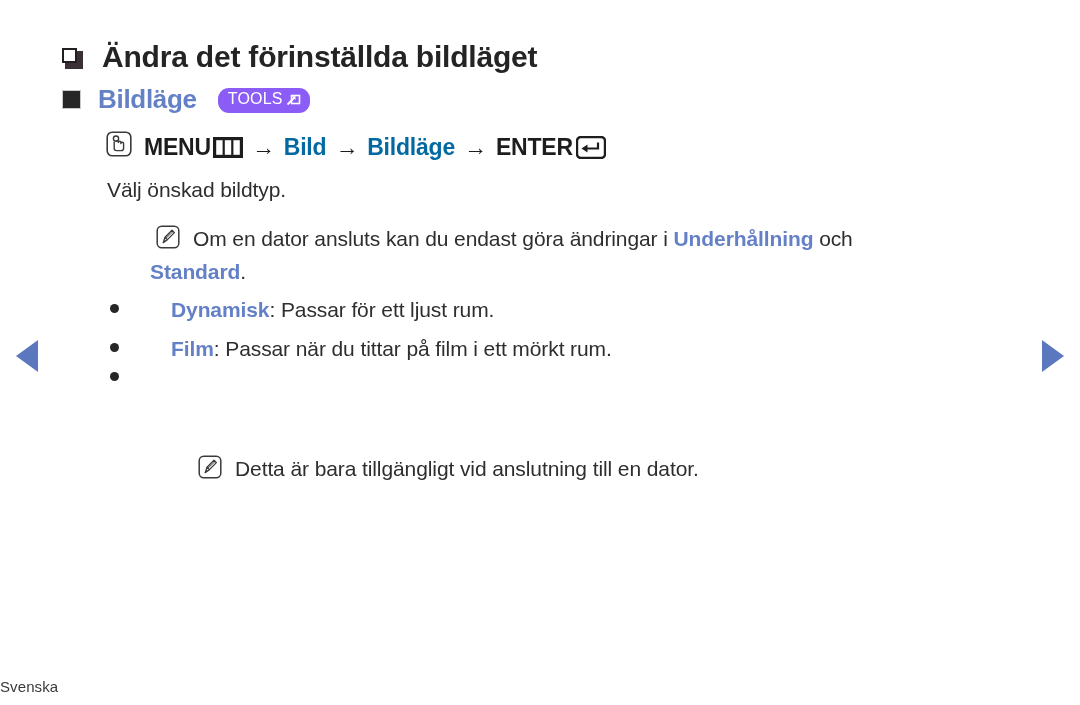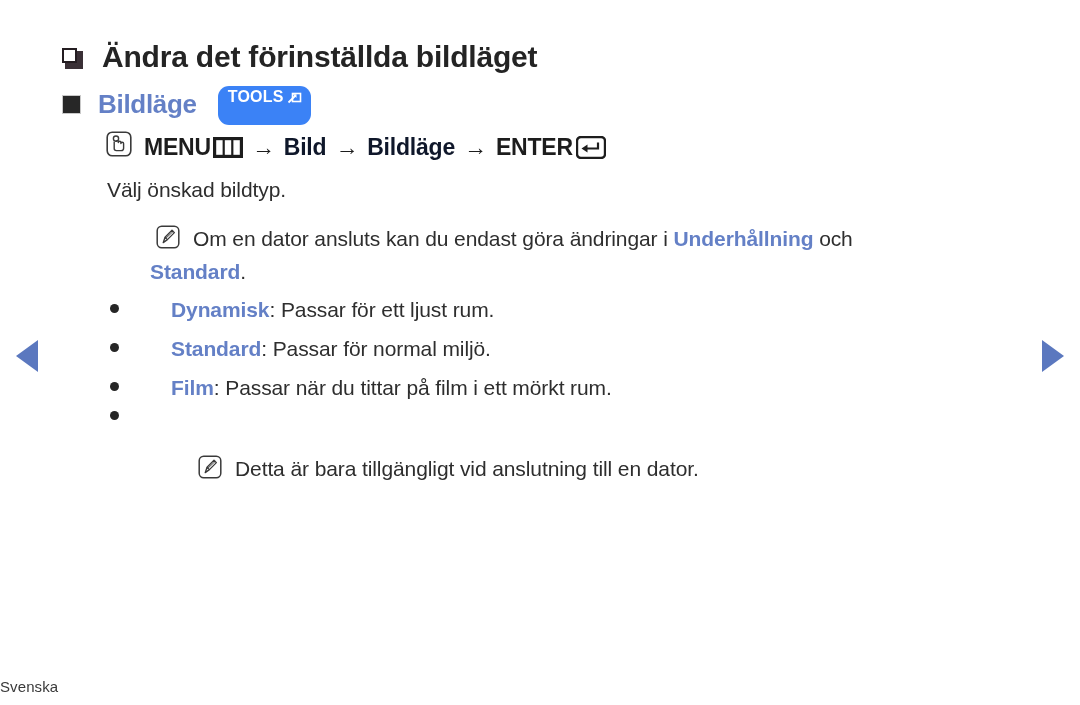--- a/index.html
+++ b/index.html
@@ -75,26 +75,26 @@
   .section-title {
     font-size: 26px;
     font-weight: bold;
     color: #6480c6;
     letter-spacing: -0.3px;
   }
   .tools-pill {
     display: inline-flex;
     align-items: center;
     gap: 3px;
-    background: #3b82f6;
+    background: #8b5cf6;
     color: #ffffff;
     border-radius: 11px;
-    padding: 3px 9px 20px 10px;
+    padding: 3px 9px 6px 10px;
     font-size: 16px;
-    font-weight: bold;
+    font-weight: normal;
     letter-spacing: 0.2px;
     line-height: 1;
     margin-left: 4px;
     margin-top: 2px;
   }
   .tools-pill .glyph { display: inline-flex; align-items: center; }
 
   
   .nav-path {
     position: absolute;
@@ -108,21 +108,21 @@
     letter-spacing: -0.2px;
   }
   .press-icon { flex: none; margin-right: 12px; }
   .menu-glyph { margin-left: 2px; display: inline-flex; align-items: center; }
   .arrow {
     margin: 0 9px;
     font-weight: normal;
     font-size: 23px;
     color: #1d1d1d;
   }
-  .blue-strong { color: #0f172a; }
+  .blue-strong { color: #0369a1; }
   .enter-glyph { margin-left: 3px; display: inline-flex; align-items: center; }
 
   
   .plain-line {
     position: absolute;
     left: 107px;
     top: 178px;
     font-size: 21px;
     color: #2e2e2e;
     letter-spacing: -0.1px;
@@ -301,24 +301,20 @@
   <span class="b">Standard</span><span class="dot">.</span>
 </div>
 
 <div class="bullet-list">
   <div class="bullet-item">
     <span class="dot-bullet"></span>
     <span><span class="bullet-term">Dynamisk</span><span>: Passar för ett ljust rum.</span></span>
   </div>
   <div class="bullet-item">
     <span class="dot-bullet"></span>
-    <span><span class="bullet-term">Standard</span><span>: Passar för normal miljö.</span></span>
-  </div>
-  <div class="bullet-item">
-    <span class="dot-bullet"></span>
     <span><span class="bullet-term">Film</span><span>: Passar när du tittar på film i ett mörkt rum.</span></span>
   </div>
   <div class="bullet-item">
     <span class="dot-bullet"></span>
   </div>
 </div>
 
 <div class="note-row note-2">
   <span class="note-icon">
     <svg width="24" height="24" viewBox="0 0 24 24">

